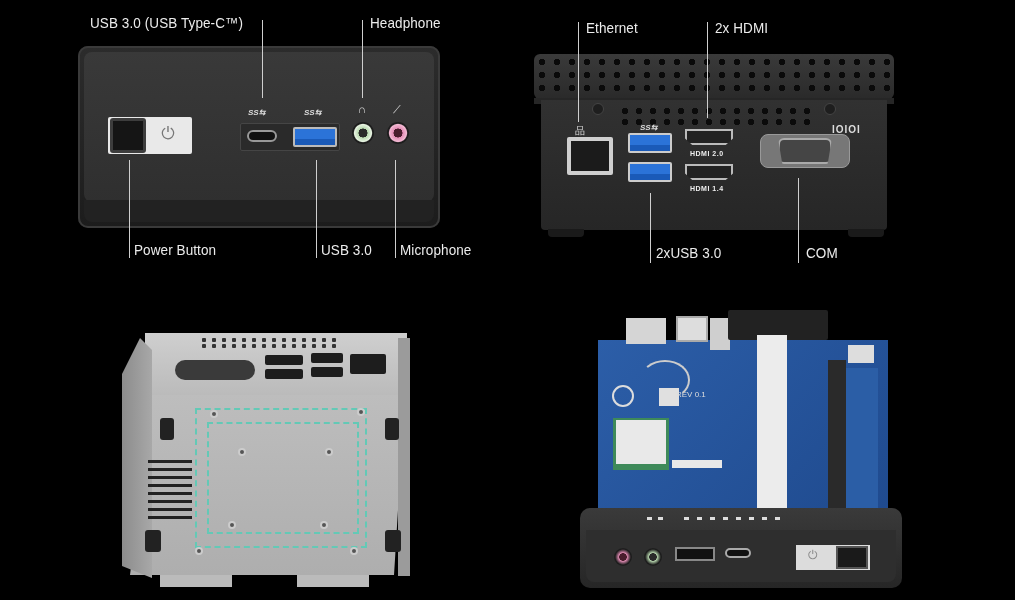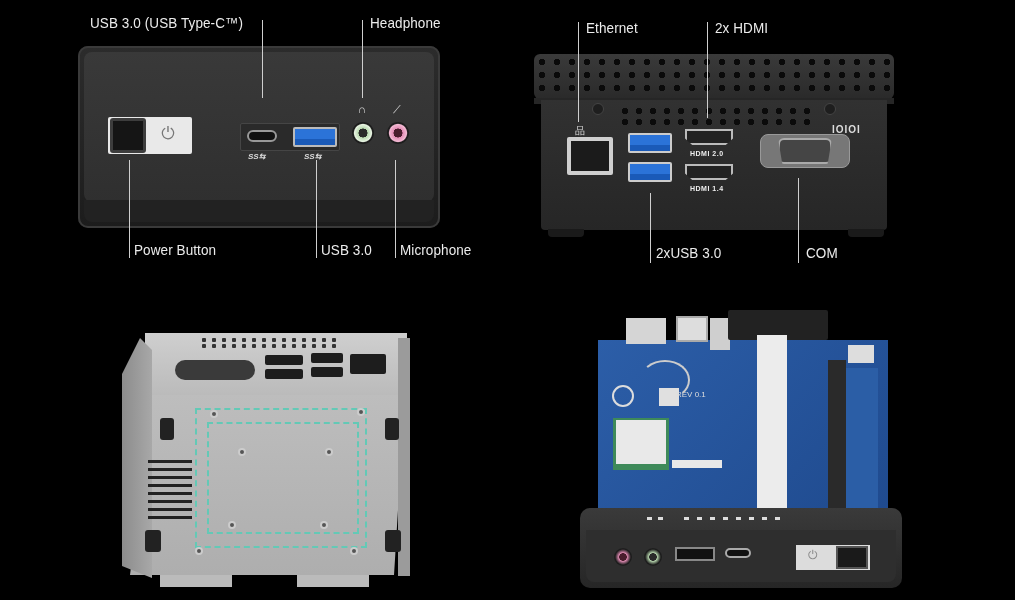--- a/index.html
+++ b/index.html
@@ -14,21 +14,21 @@
     background:linear-gradient(#2c2c2c,#232323 60%,#1c1c1c); box-shadow:inset 0 0 0 2px #3a3a3a; }
   .front-face { left:84px; top:52px; width:350px; height:150px; border-radius:8px;
     background:linear-gradient(#393939,#2f2f2f); }
   .front-lip { left:84px; top:200px; width:350px; height:22px; border-radius:0 0 8px 8px; background:#222; }
   .pwr-plate { left:108px; top:117px; width:84px; height:37px; background:#e9e9e9; border-radius:2px; }
   .pwr-btn { left:110px; top:118px; width:36px; height:35px; background:#151515; border:3px solid #3d3d3d; border-radius:3px; }
   .pwr-sym { left:158px; top:124px; width:20px; height:20px; color:#777; font-size:17px; text-align:center; line-height:20px; }
   .usb-bay { left:240px; top:123px; width:100px; height:28px; background:#2a2a2a; border:1px solid #454545; border-radius:2px; }
   .usbc { left:247px; top:130px; width:30px; height:12px; border:2px solid #999; border-radius:6px; background:#111; }
   .usba { left:293px; top:127px; width:44px; height:20px; background:#2b73d8; border:2px solid #bbb; border-radius:2px; box-shadow:inset 0 -6px 0 #1a5ab8; }
-  .ss-logo { font-size:8px; font-weight:bold; font-style:italic; color:#ddd;margin-top:44px; }
+  .ss-logo { font-size:8px; font-weight:bold; font-style:italic; color:#ddd; }
   .jack { width:22px; height:22px; border-radius:50%; }
   .jack-green { left:352px; top:122px; background:radial-gradient(circle,#2a2a2a 28%,#b9d9b0 30%,#e6f2e0 55%,#1d1d1d 62%); }
   .jack-pink { left:387px; top:122px; background:radial-gradient(circle,#4a1d2d 28%,#e38cb5 30%,#f2b8d2 55%,#1d1d1d 62%); }
   .jack-icon { font-size:11px; color:#ddd; }
 
   
   .rear-top { left:534px; top:54px; width:360px; height:45px; border-radius:6px;
     background:radial-gradient(circle at 8px 8px,#0a0a0a 3px,transparent 3.5px) 0 0/15px 13px, linear-gradient(#3a3a3a,#2a2a2a); }
   .rear-top-edge { left:534px; top:98px; width:360px; height:6px; background:#262626; }
   .rear-body { left:541px; top:100px; width:346px; height:130px;

